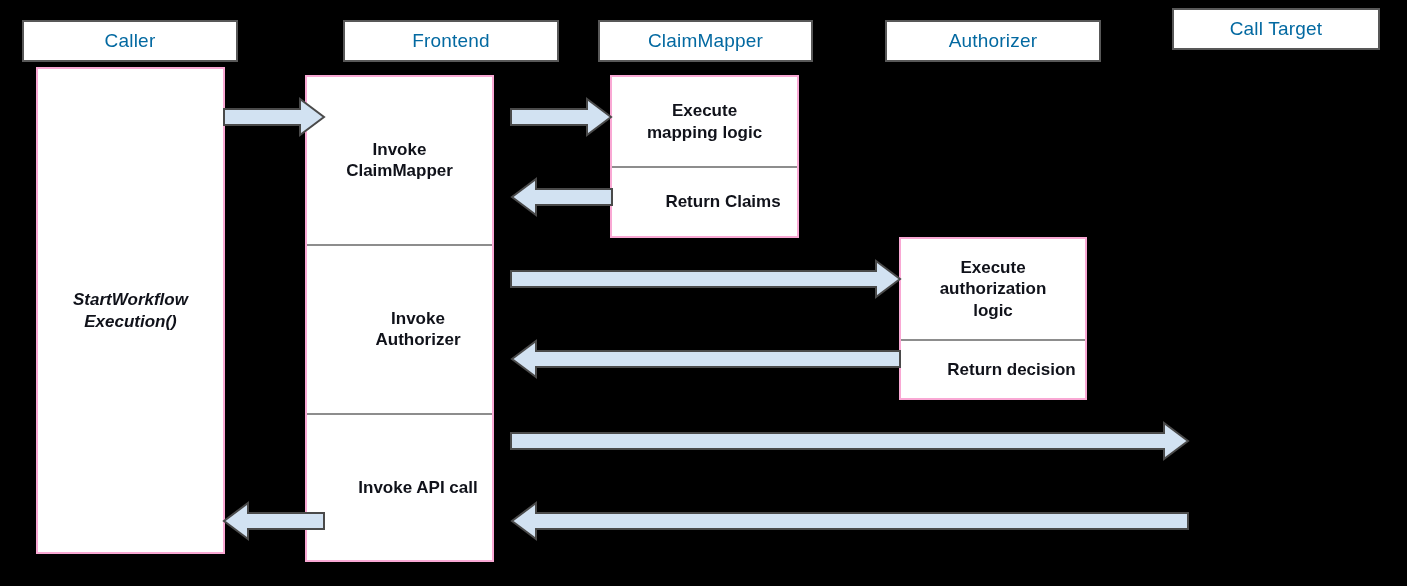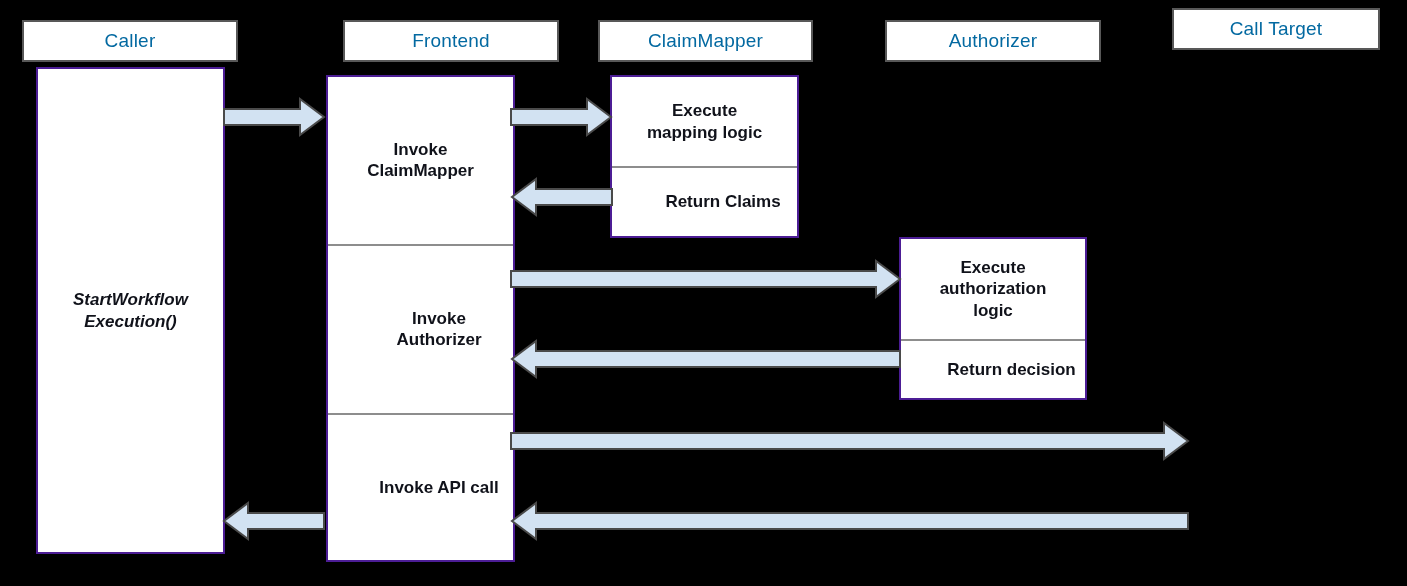--- a/index.html
+++ b/index.html
@@ -31,21 +31,21 @@
     color: #0369a1;
     font-size: 19px;
     font-weight: 400;
     letter-spacing: 0.2px;
   }
 
   
   .activation {
     position: absolute;
     background: #ffffff;
-    border: 2px solid #4c1d95;
+    border: 2px solid #f9a8d4;
     box-sizing: border-box;
     display: flex;
     flex-direction: column;
   }
   .seg {
     flex: 1 1 auto;
     display: flex;
     align-items: center;
     justify-content: center;
     text-align: center;
@@ -92,21 +92,21 @@
   </div>
 
   <div class="participant" style="left:1172px; top:8px; width:208px; height:42px;">
     <span>Call Target</span>
   </div>
 
   <div class="activation" style="left:36px; top:67px; width:189px; height:487px;font-style:italic;">
     <div class="seg">StartWorkflow<br>Execution()</div>
   </div>
 
-  <div class="activation" style="left:326px; top:75px; width:189px; height:487px;">
+  <div class="activation" style="left:305px; top:75px; width:189px; height:487px;">
     <div class="seg">Invoke<br>ClaimMapper</div>
     <div class="seg">Invoke<br>Authorizer</div>
     <div class="seg">Invoke API call</div>
   </div>
 
   <div class="activation" style="left:610px; top:75px; width:189px; height:163px;">
     <div class="seg">Execute<br>mapping logic</div>
     <div class="seg">Return Claims</div>
   </div>
 

